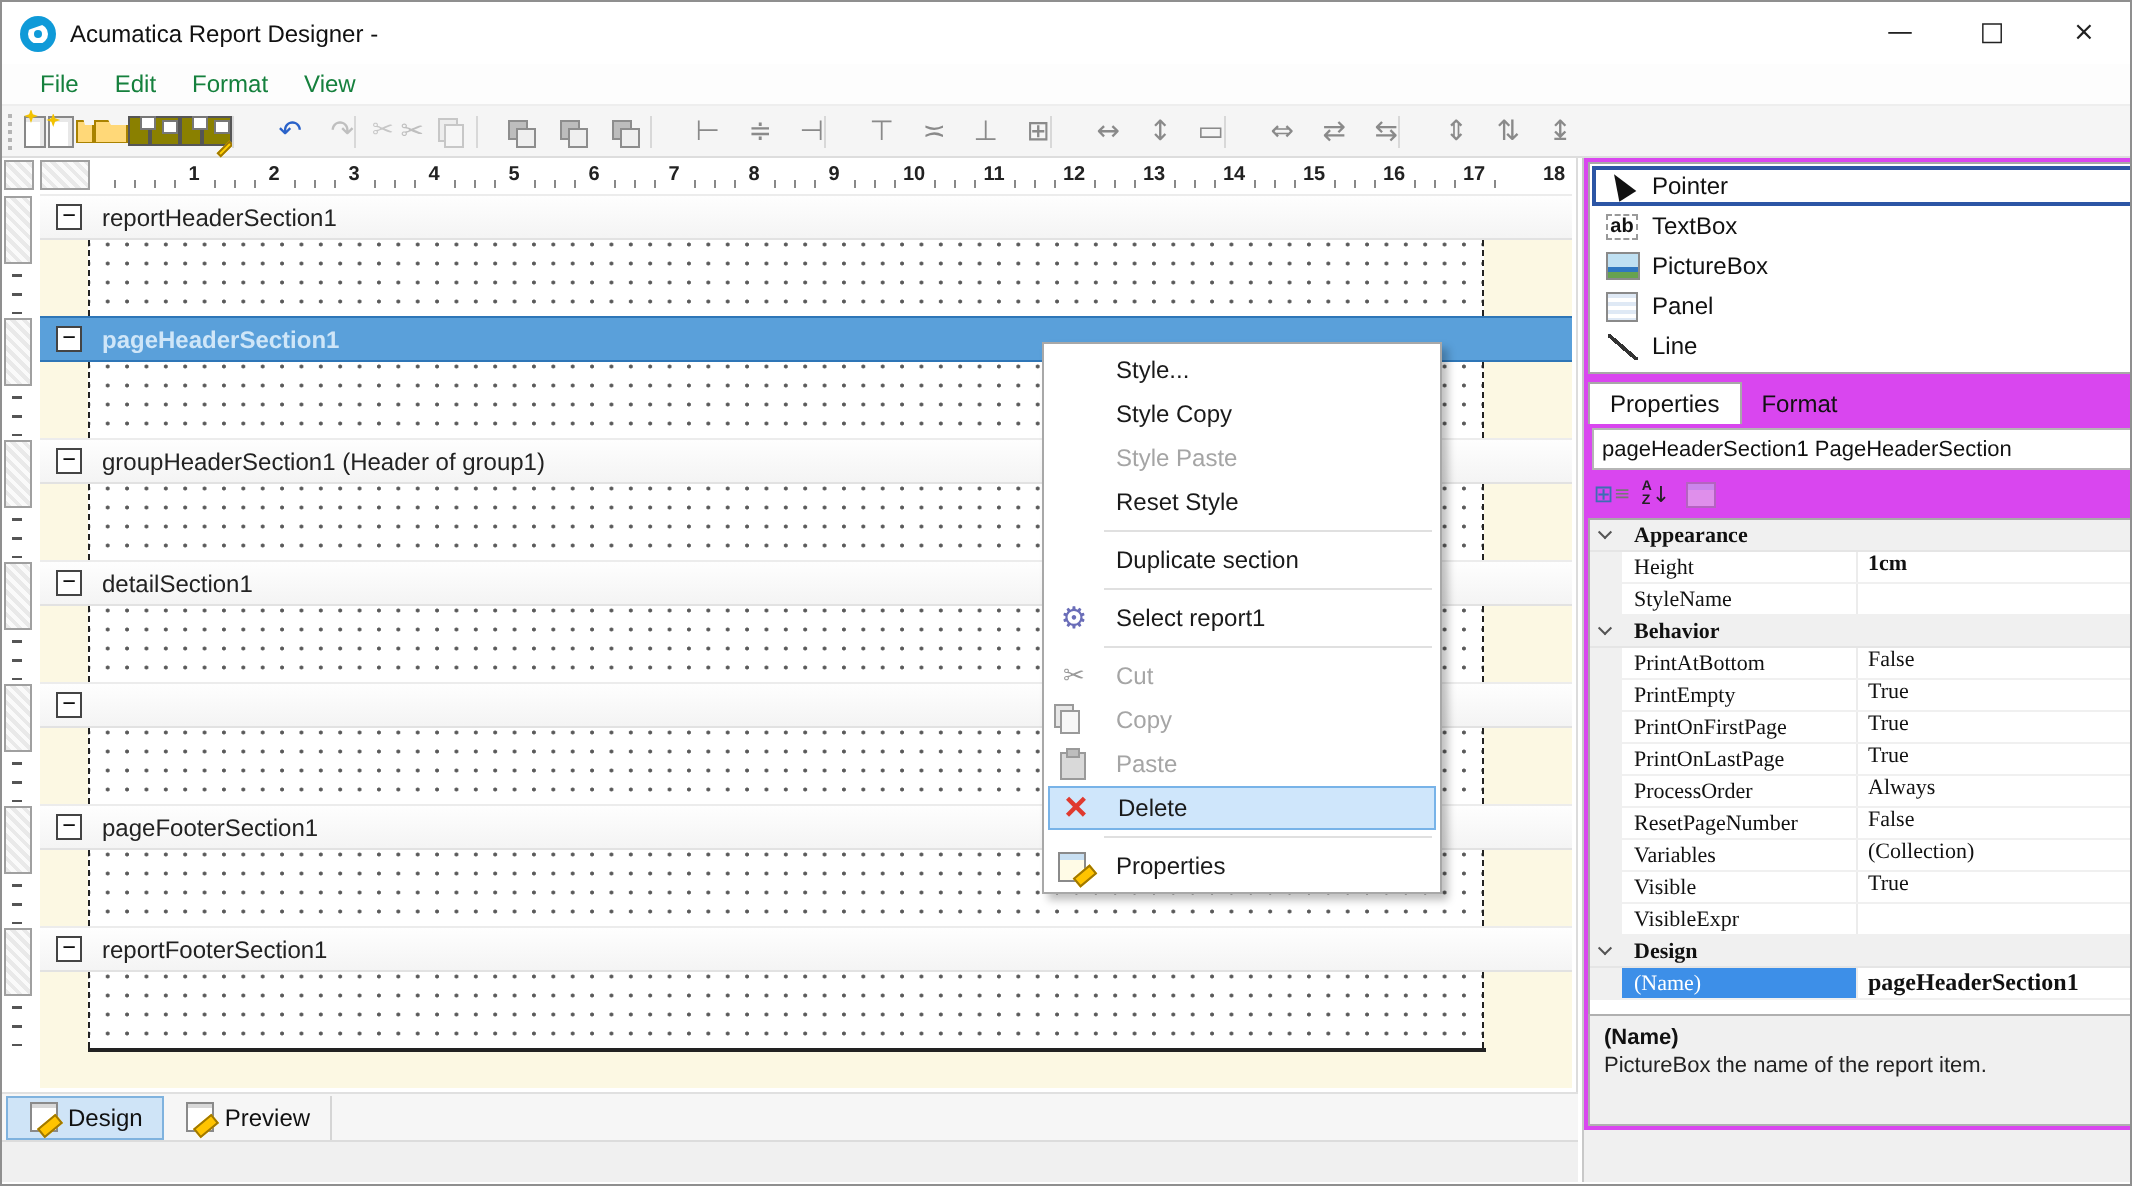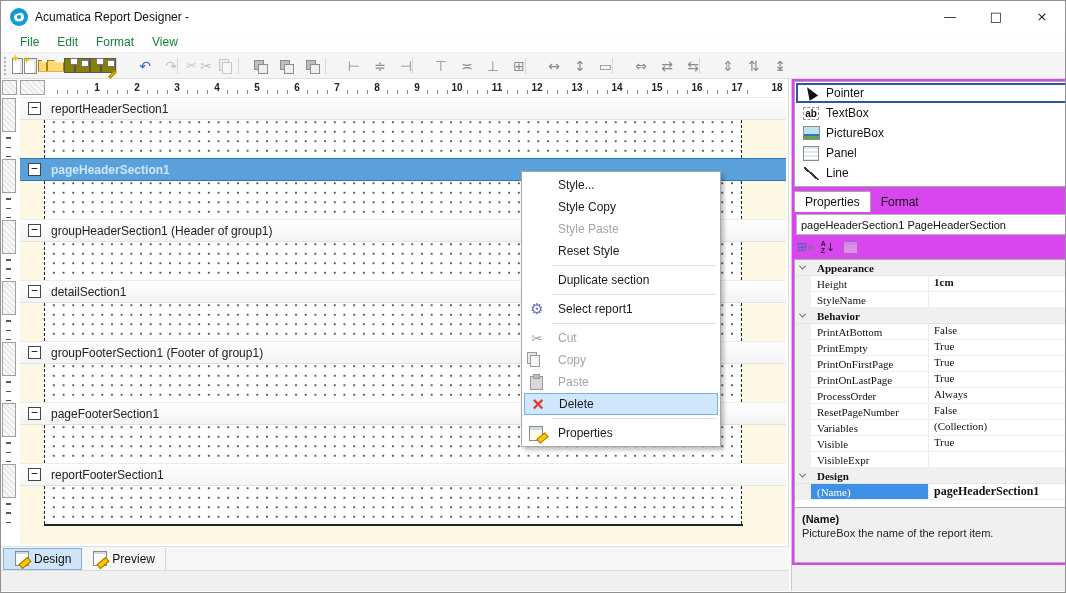--- a/index.html
+++ b/index.html
@@ -451,21 +451,20 @@
             </div>
             <div class="sec-content" data-name="section-design-surface">
               <div class="sec-margin-l" data-name="section-left-margin"></div>
               <div class="sec-dots" data-name="section-grid-area"></div>
               <div class="sec-margin-r" data-name="section-right-margin"></div>
             </div>
           </div>
           <div class="section" data-name="section-group-footer" style="--i: 4;">
             <div class="sec-header" data-name="section-header-band">
               <span class="collapse-box" data-name="collapse-icon">−</span>
-              <span class="sec-label" data-name="section-label">groupFooterSection1 (Footer of group1)</span>
             </div>
             <div class="sec-content" data-name="section-design-surface">
               <div class="sec-margin-l" data-name="section-left-margin"></div>
               <div class="sec-dots" data-name="section-grid-area"></div>
               <div class="sec-margin-r" data-name="section-right-margin"></div>
             </div>
           </div>
           <div class="section" data-name="section-page-footer" style="--i: 5;">
             <div class="sec-header" data-name="section-header-band">
               <span class="collapse-box" data-name="collapse-icon">−</span>

